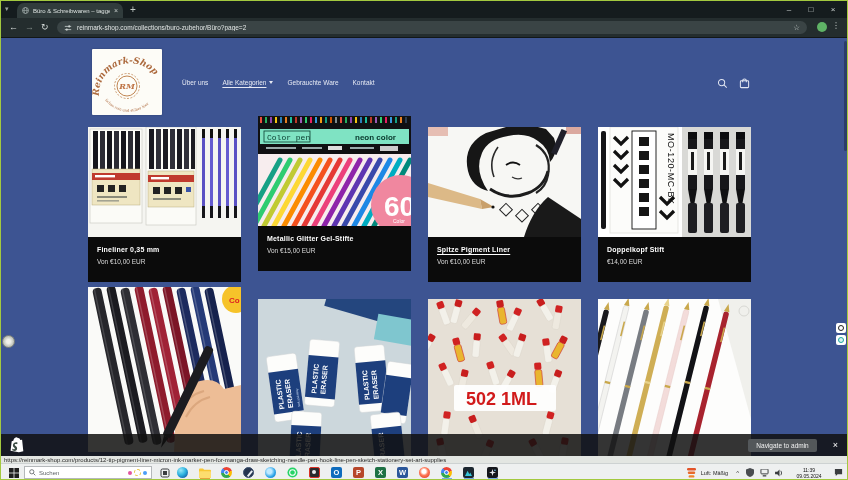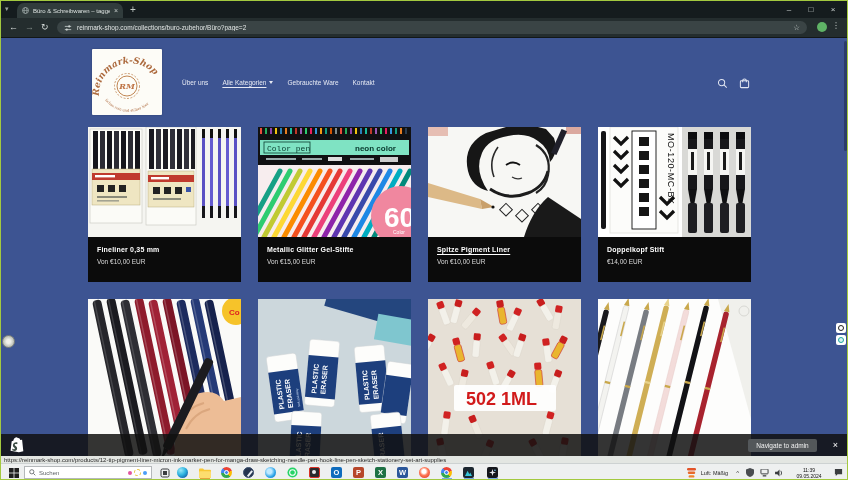--- a/index.html
+++ b/index.html
@@ -277,21 +277,21 @@
               </g>
           </g>
         </svg>
       </div>
       <div class="card-cap">
         <div class="card-title">Fineliner 0,35 mm</div>
         <div class="card-price">Von €10,00 EUR</div>
       </div>
     </div>
 
-    <div class="card row1" style="left:258px;top:89px">
+    <div class="card row1" style="left:258px;top:78px">
       <div class="card-img">
         <svg viewBox="0 0 153 110" preserveAspectRatio="none">
           <rect width="153" height="110" fill="#f7edee"></rect>
           <rect width="153" height="8" fill="#111"></rect>
           <g y="1">
             <rect x="2" y="1" width="2" height="6" fill="#e74c3c"></rect>
               <rect x="7" y="1" width="2" height="6" fill="#27ae60"></rect>
               <rect x="12" y="1" width="2" height="6" fill="#8e44ad"></rect>
               <rect x="17" y="1" width="2" height="6" fill="#f1c40f"></rect>
               <rect x="22" y="1" width="2" height="6" fill="#2980b9"></rect>
@@ -451,21 +451,21 @@
               </g>
           </g>
         </svg>
       </div>
       <div class="card-cap">
         <div class="card-title">Doppelkopf Stift</div>
         <div class="card-price">€14,00 EUR</div>
       </div>
     </div>
 
-    <div class="card row2" style="left:88px;top:261px">
+    <div class="card row2" style="left:88px;top:249px">
       <div class="card-img">
         <svg viewBox="0 0 153 165" preserveAspectRatio="none">
           <rect width="153" height="165" fill="#fafaf8"></rect>
           <g>
             <g transform="translate(4,2) rotate(-12)">
                 <rect width="9" height="160" rx="4" fill="#26262b"></rect>
                 <rect x="1.5" width="1.5" height="160" fill="#fff" opacity=".15"></rect>
               </g>
             <g transform="translate(18,0) rotate(-12)">
                 <rect width="9" height="160" rx="4" fill="#1b1b20"></rect>

